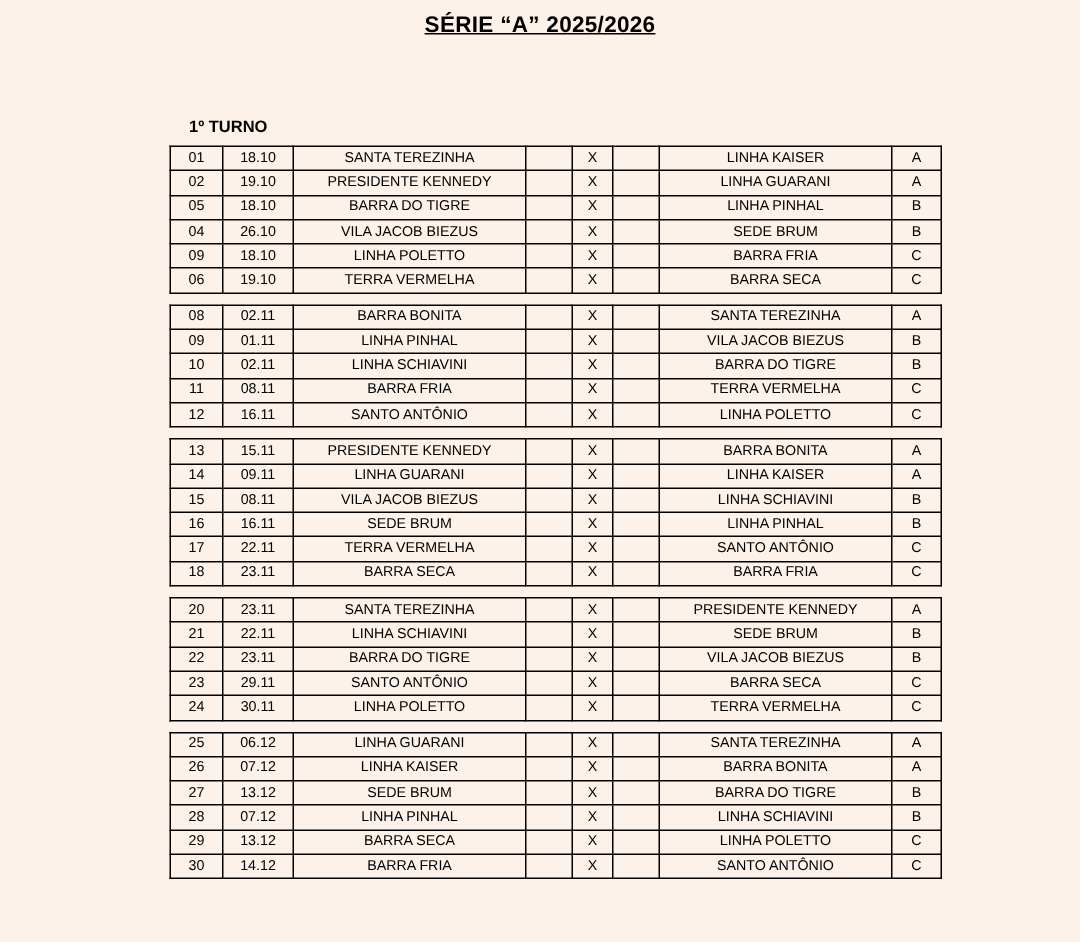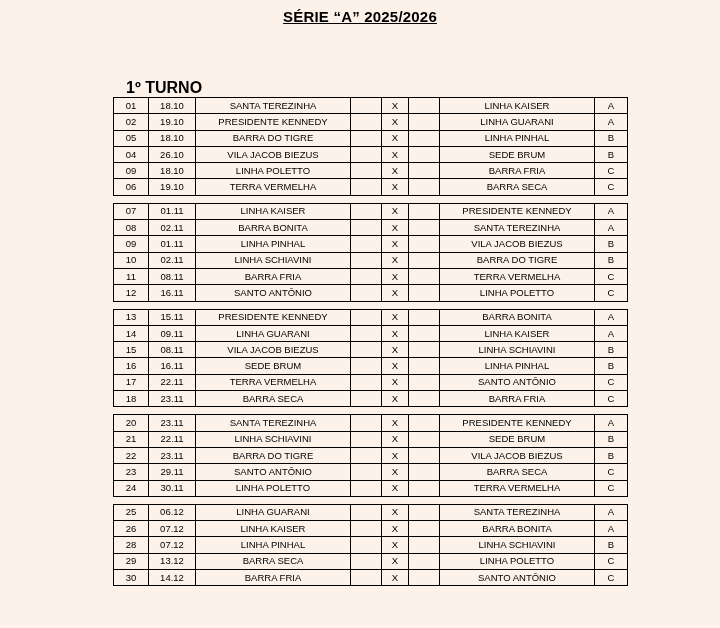--- a/index.html
+++ b/index.html
@@ -23,21 +23,21 @@
   .doc-title {
     text-align: center;
     font-size: 15px;
     font-weight: bold;
     letter-spacing: 0.2px;
     text-decoration: underline;
     padding-top: 8px;
     margin: 0;
   }
   .turno-label {
-    font-size: 16px;
+    font-size: 11px;
     font-weight: bold;
     margin: 0;
     padding: 0 0 0 0;
     position: absolute;
     left: 126px;
     top: 79px;
   }
   .table-wrap {
     position: absolute;
     left: 113px;
@@ -143,30 +143,20 @@
             <td class="c-blank"></td>
             <td class="c-x">X</td>
             <td class="c-blank2"></td>
             <td class="c-away">BARRA SECA</td>
             <td class="c-grp">C</td>
           </tr>
           <tr class="group-gap">
             <td colspan="7"></td>
           </tr>
           <tr>
-            <td class="c-num">07</td>
-            <td class="c-date">01.11</td>
-            <td class="c-home">LINHA KAISER</td>
-            <td class="c-blank"></td>
-            <td class="c-x">X</td>
-            <td class="c-blank2"></td>
-            <td class="c-away">PRESIDENTE KENNEDY</td>
-            <td class="c-grp">A</td>
-          </tr>
-          <tr>
             <td class="c-num">08</td>
             <td class="c-date">02.11</td>
             <td class="c-home">BARRA BONITA</td>
             <td class="c-blank"></td>
             <td class="c-x">X</td>
             <td class="c-blank2"></td>
             <td class="c-away">SANTA TEREZINHA</td>
             <td class="c-grp">A</td>
           </tr>
           <tr>
@@ -342,20 +332,30 @@
             <td class="c-num">26</td>
             <td class="c-date">07.12</td>
             <td class="c-home">LINHA KAISER</td>
             <td class="c-blank"></td>
             <td class="c-x">X</td>
             <td class="c-blank2"></td>
             <td class="c-away">BARRA BONITA</td>
             <td class="c-grp">A</td>
           </tr>
           <tr>
+            <td class="c-num">27</td>
+            <td class="c-date">13.12</td>
+            <td class="c-home">SEDE BRUM</td>
+            <td class="c-blank"></td>
+            <td class="c-x">X</td>
+            <td class="c-blank2"></td>
+            <td class="c-away">BARRA DO TIGRE</td>
+            <td class="c-grp">B</td>
+          </tr>
+          <tr>
             <td class="c-num">28</td>
             <td class="c-date">07.12</td>
             <td class="c-home">LINHA PINHAL</td>
             <td class="c-blank"></td>
             <td class="c-x">X</td>
             <td class="c-blank2"></td>
             <td class="c-away">LINHA SCHIAVINI</td>
             <td class="c-grp">B</td>
           </tr>
           <tr>

